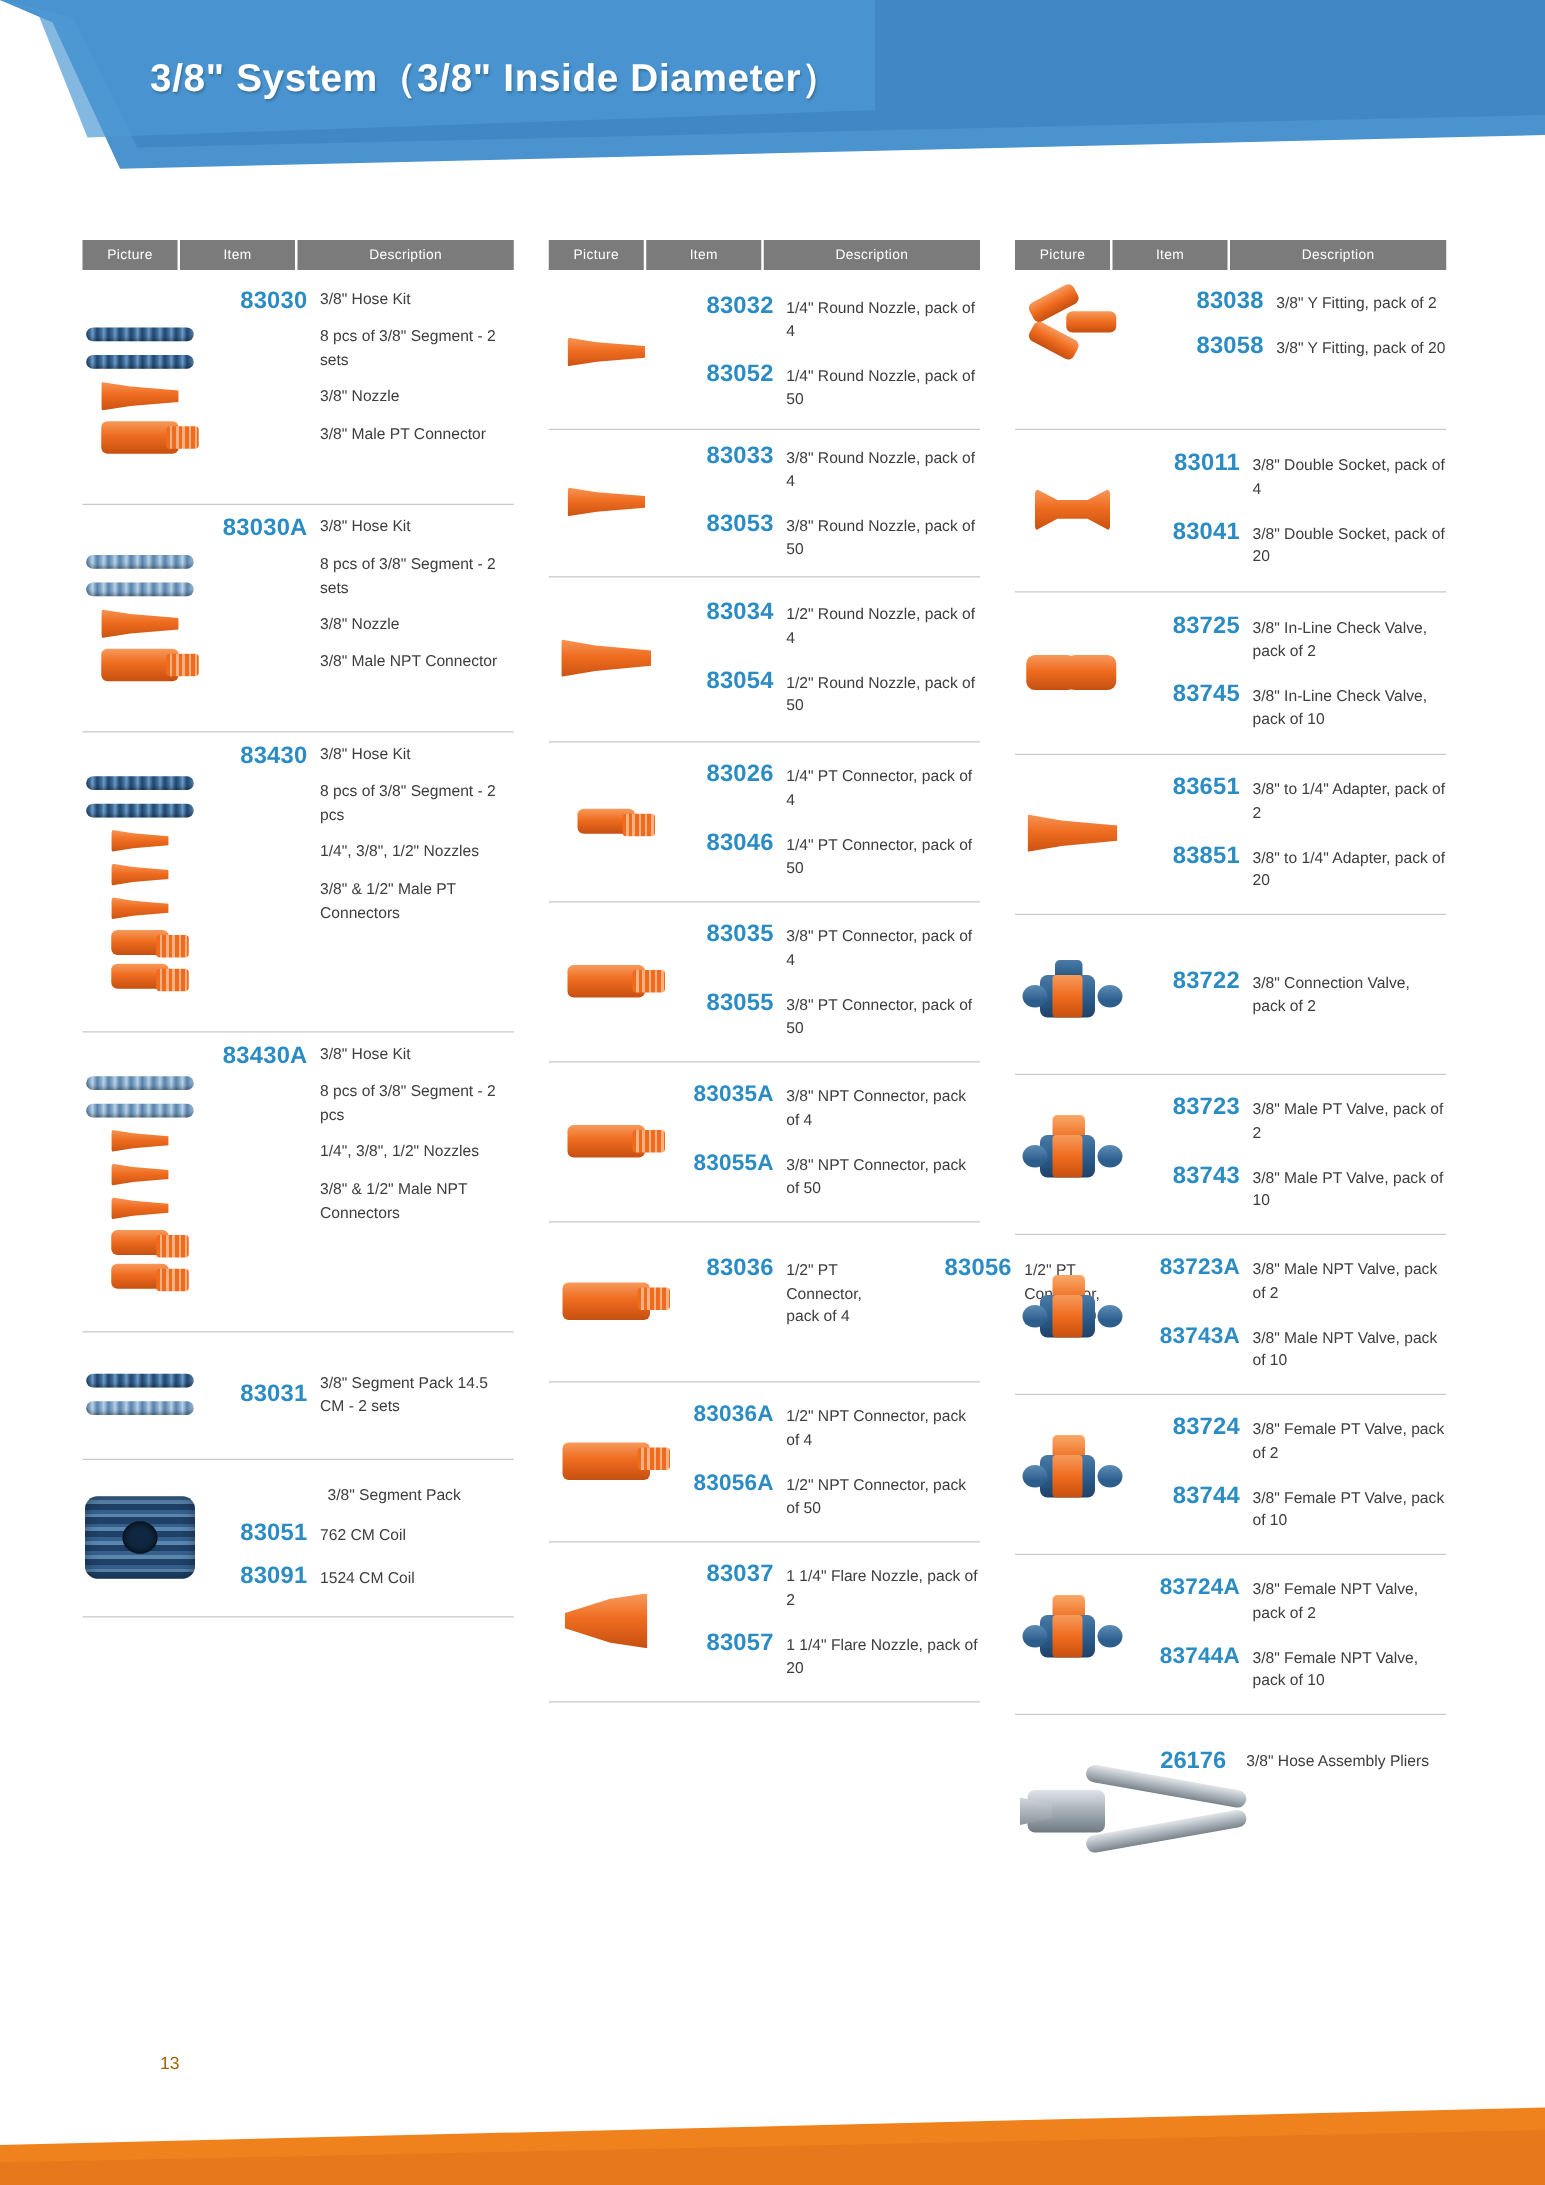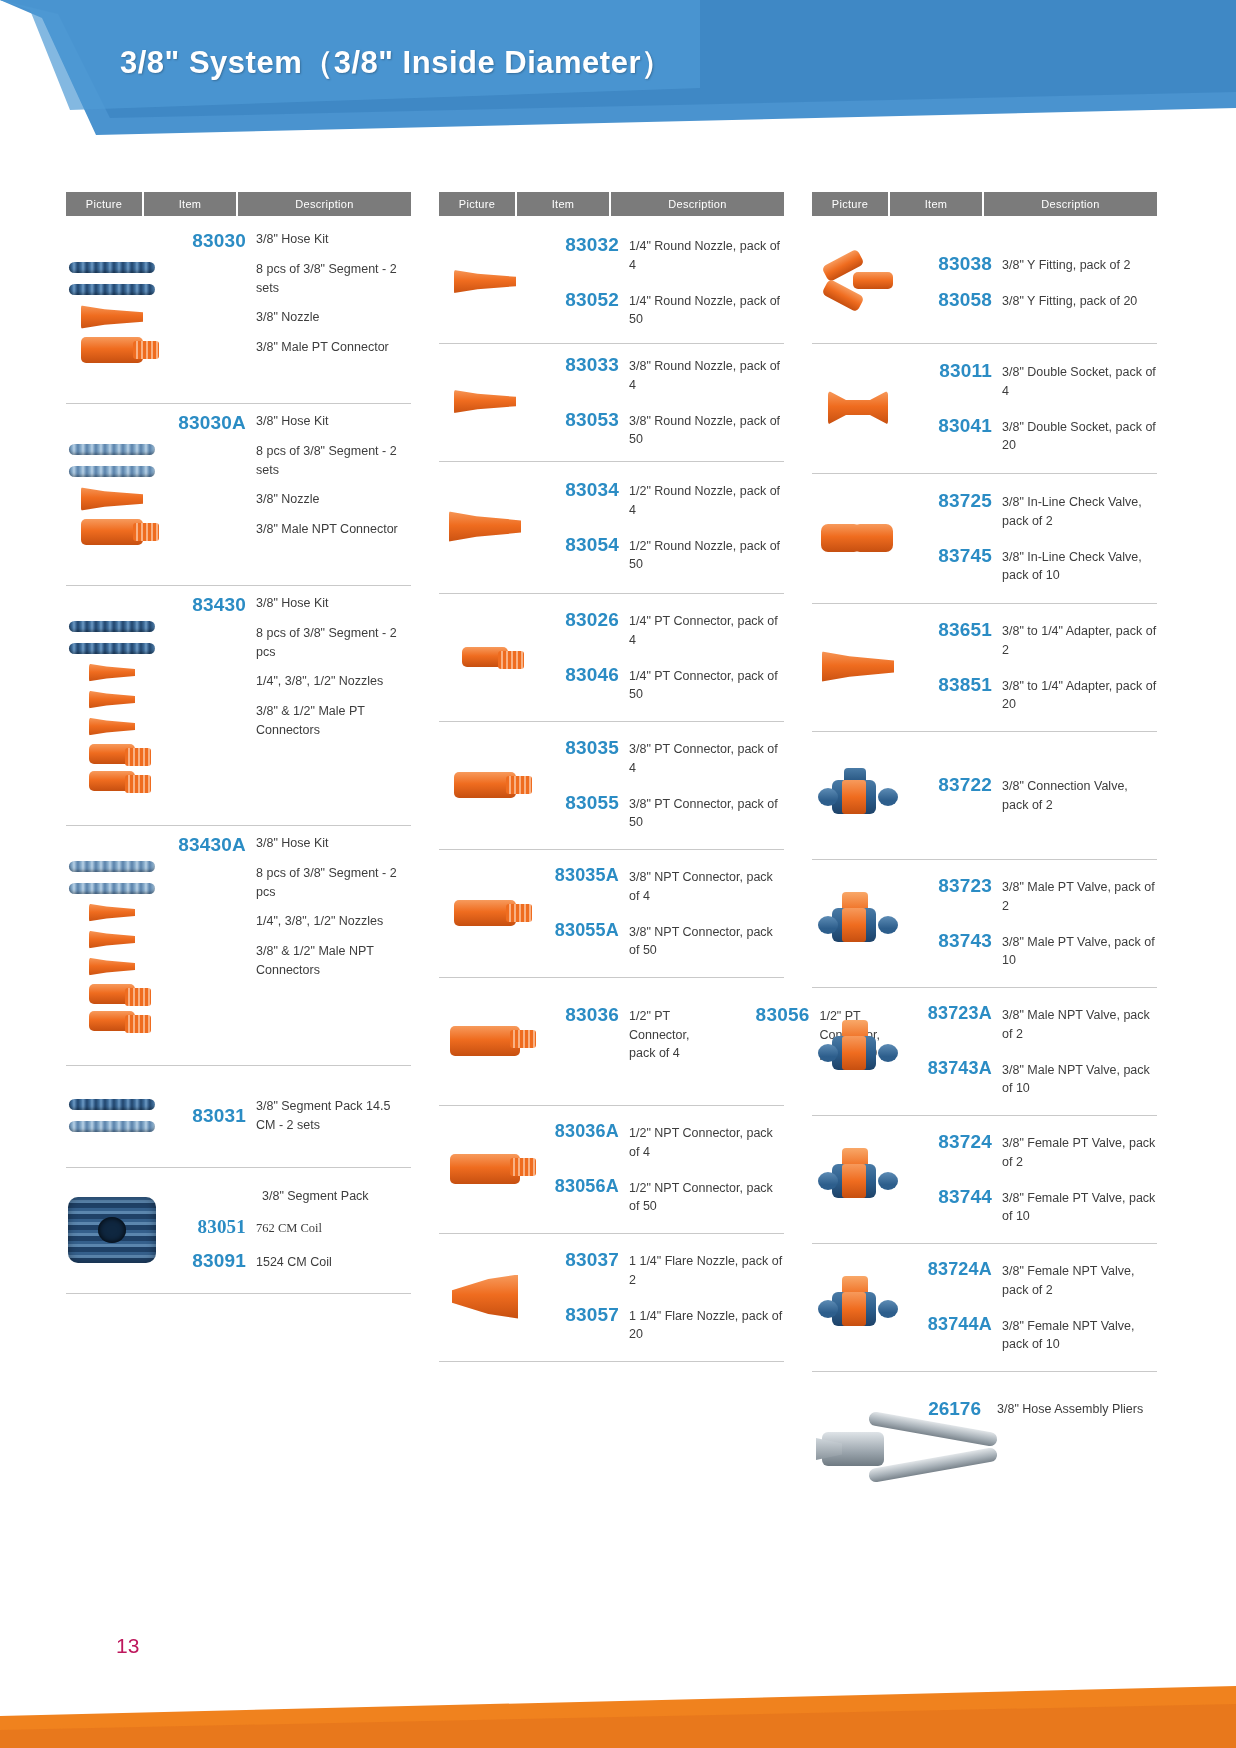--- a/index.html
+++ b/index.html
@@ -47,24 +47,24 @@
   .footer {
     position: absolute;
     bottom: 0;
     left: 0;
     width: 1236px;
     height: 72px;
     overflow: hidden;
   }
   .page-number {
     position: absolute;
-    left: 116px;
+    left: 128px;
     bottom: 90px;
-    font-size: 21px;
-    color: #be185d;
+    font-size: 14px;
+    color: #a16207;
   }
 
   
   .content {
     position: absolute;
     top: 192px;
     left: 66px;
     width: 1110px;
   }
   .columns {
@@ -485,21 +485,21 @@
           </div>
         </div>
       </div>
 
       <div class="row" style="min-height:126px;align-items:center;">
         <div class="pic-cell">
           <div class="coil"></div>
         </div>
         <div class="mid-cell" style="flex-direction:column;justify-content:center;">
           <div class="desc" style="padding-left:104px;margin-bottom:10px;">3/8" Segment Pack</div>
-          <div class="pair" style="margin-bottom:12px;font-family:Liberation Serif, serif;">
+          <div class="pair" style="margin-bottom:12px;">
             <div class="item-col">
               <div class="item-no">83051</div>
             </div>
             <div class="desc-col">
               <div class="desc">762 CM Coil</div>
             </div>
           </div>
           <div class="pair">
             <div class="item-col">
               <div class="item-no">83091</div>
@@ -736,21 +736,21 @@
       </div>
     </div>
 
     <div class="col">
       <div class="col-head">
         <div class="cell pic">Picture</div>
         <div class="cell item">Item</div>
         <div class="cell desc">Description</div>
       </div>
 
-      <div class="row" style="min-height:122px;align-items:center;">
+      <div class="row" style="min-height:122px;align-items:flex-start;gap:19px;">
         <div class="pic-cell">
           <div class="yfit">
             <div class="arm a1"></div>
               <div class="arm a2"></div>
               <div class="arm a3"></div>
           </div>
         </div>
         <div class="mid-cell" style="flex-direction:column;justify-content:center;">
           <div class="pair">
             <div class="item-col">

